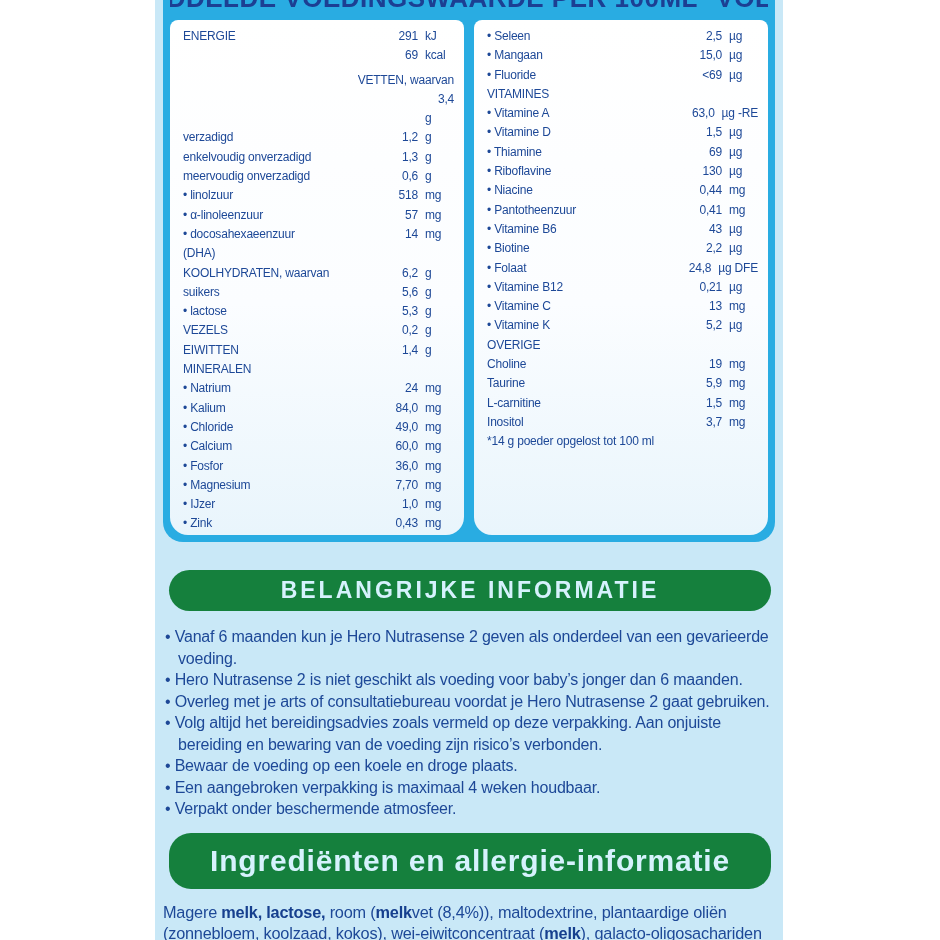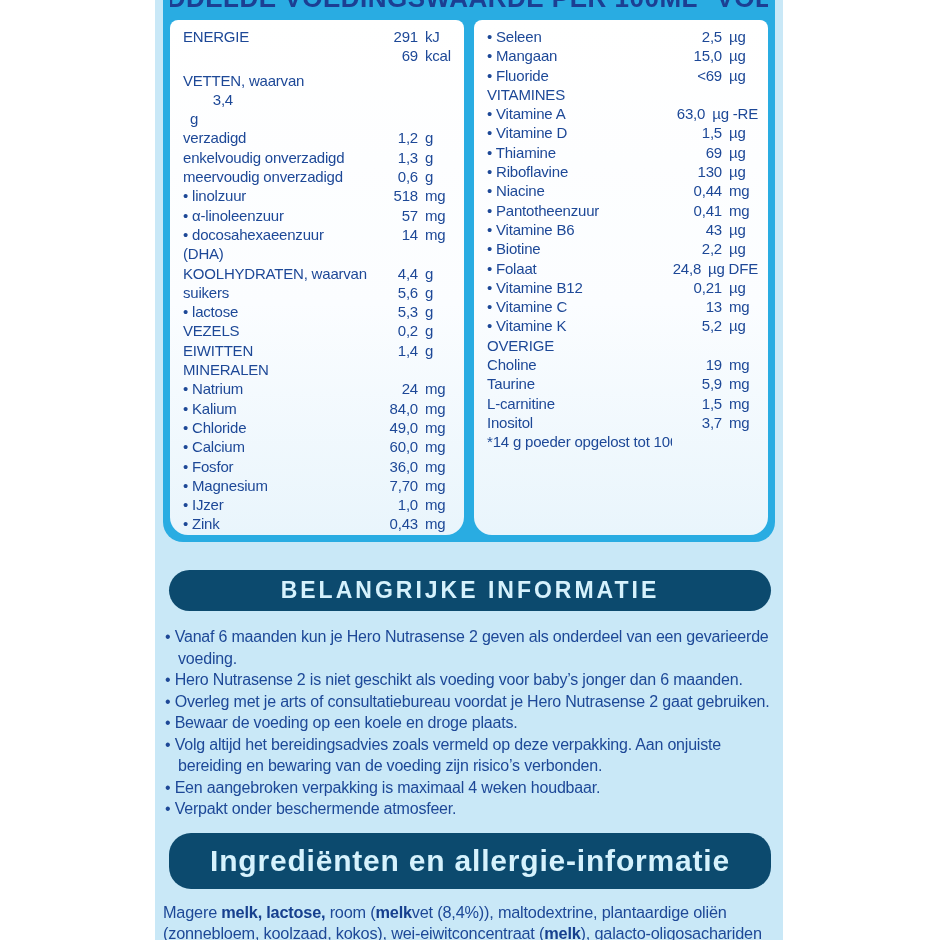--- a/index.html
+++ b/index.html
@@ -37,36 +37,36 @@
   .panels { display: flex; gap: 10px; height: 515px; }
   .panel {
     flex: 1;
     background: linear-gradient(180deg, #ffffff 0%, #fbfdff 55%, #e9f5fc 100%);
     border-radius: 8px 8px 18px 18px;
     padding: 7px 10px 0 13px;
     overflow: hidden;
   }
   .nrow {
     display: flex;
-    align-items: flex-start;
+    align-items: flex-end;
     line-height: 19.3px;
-    font-size: 15px;
+    font-size: 12px;
     color: #1d4897;
     letter-spacing: -0.2px;
     white-space: nowrap;
   }
   .nrow.gap-before { margin-top: 5px; flex-direction: column; }
   .nrow .lbl { flex: 1; overflow: hidden; }
   .nrow .val { width: 50px; text-align: right; }
   .nrow .unit { min-width: 36px; padding-left: 7px; text-align: left; }
   
   .pill {
     margin: 28px 12px 12px 14px;
     height: 41px;
-    background: #0c4a6e;
+    background: #15803d;
     border-radius: 22px;
     display: flex; align-items: center; justify-content: center;
     color: #d6f2fd;
     font-weight: bold;
     white-space: nowrap;
     overflow: hidden;
   }
   .pill.caps { font-size: 23px; letter-spacing: 3px; }
   .pill.mixed { margin-top: 13px; height: 56px; font-size: 30px; letter-spacing: 0.8px; }
   
@@ -143,21 +143,21 @@
             <span class="val">14</span>
             <span class="unit">mg</span>
           </div>
           <div class="nrow">
             <span class="lbl">(DHA)</span>
             <span class="val"></span>
             <span class="unit"></span>
           </div>
           <div class="nrow">
             <span class="lbl">KOOLHYDRATEN, waarvan</span>
-            <span class="val">4,4</span>
+            <span class="val">6,2</span>
             <span class="unit">g</span>
           </div>
           <div class="nrow">
             <span class="lbl">suikers</span>
             <span class="val">5,6</span>
             <span class="unit">g</span>
           </div>
           <div class="nrow">
             <span class="lbl">• lactose</span>
             <span class="val">5,3</span>
@@ -343,22 +343,22 @@
         </div>
     </div>
   </div>
 
   <div class="pill caps">BELANGRIJKE INFORMATIE</div>
 
   <div class="bullets" id="info-bullets">
       <div class="bullet-item">• Vanaf 6 maanden kun je Hero Nutrasense 2 geven als onderdeel van een gevarieerde voeding.</div>
       <div class="bullet-item">• Hero Nutrasense 2 is niet geschikt als voeding voor baby’s jonger dan 6 maanden.</div>
       <div class="bullet-item">• Overleg met je arts of consultatiebureau voordat je Hero Nutrasense 2 gaat gebruiken.</div>
+      <div class="bullet-item">• Volg altijd het bereidingsadvies zoals vermeld op deze verpakking. Aan onjuiste bereiding en bewaring van de voeding zijn risico’s verbonden.</div>
       <div class="bullet-item">• Bewaar de voeding op een koele en droge plaats.</div>
-      <div class="bullet-item">• Volg altijd het bereidingsadvies zoals vermeld op deze verpakking. Aan onjuiste bereiding en bewaring van de voeding zijn risico’s verbonden.</div>
       <div class="bullet-item">• Een aangebroken verpakking is maximaal 4 weken houdbaar.</div>
       <div class="bullet-item">• Verpakt onder beschermende atmosfeer.</div>
     </div>
 
   <div class="pill mixed">Ingrediënten en allergie-informatie</div>
 
   <div class="ingredients-text" id="ingredients-text"><span>Magere </span><b>melk, lactose,</b><span> room (</span><b>melk</b><span>vet (8,4%)), maltodextrine, plantaardige oliën (zonnebloem, koolzaad, kokos), wei-eiwitconcentraat (</span><b>melk</b><span>), galacto-oligosachariden (GOS) (</span></div>
 
 </div>
 

